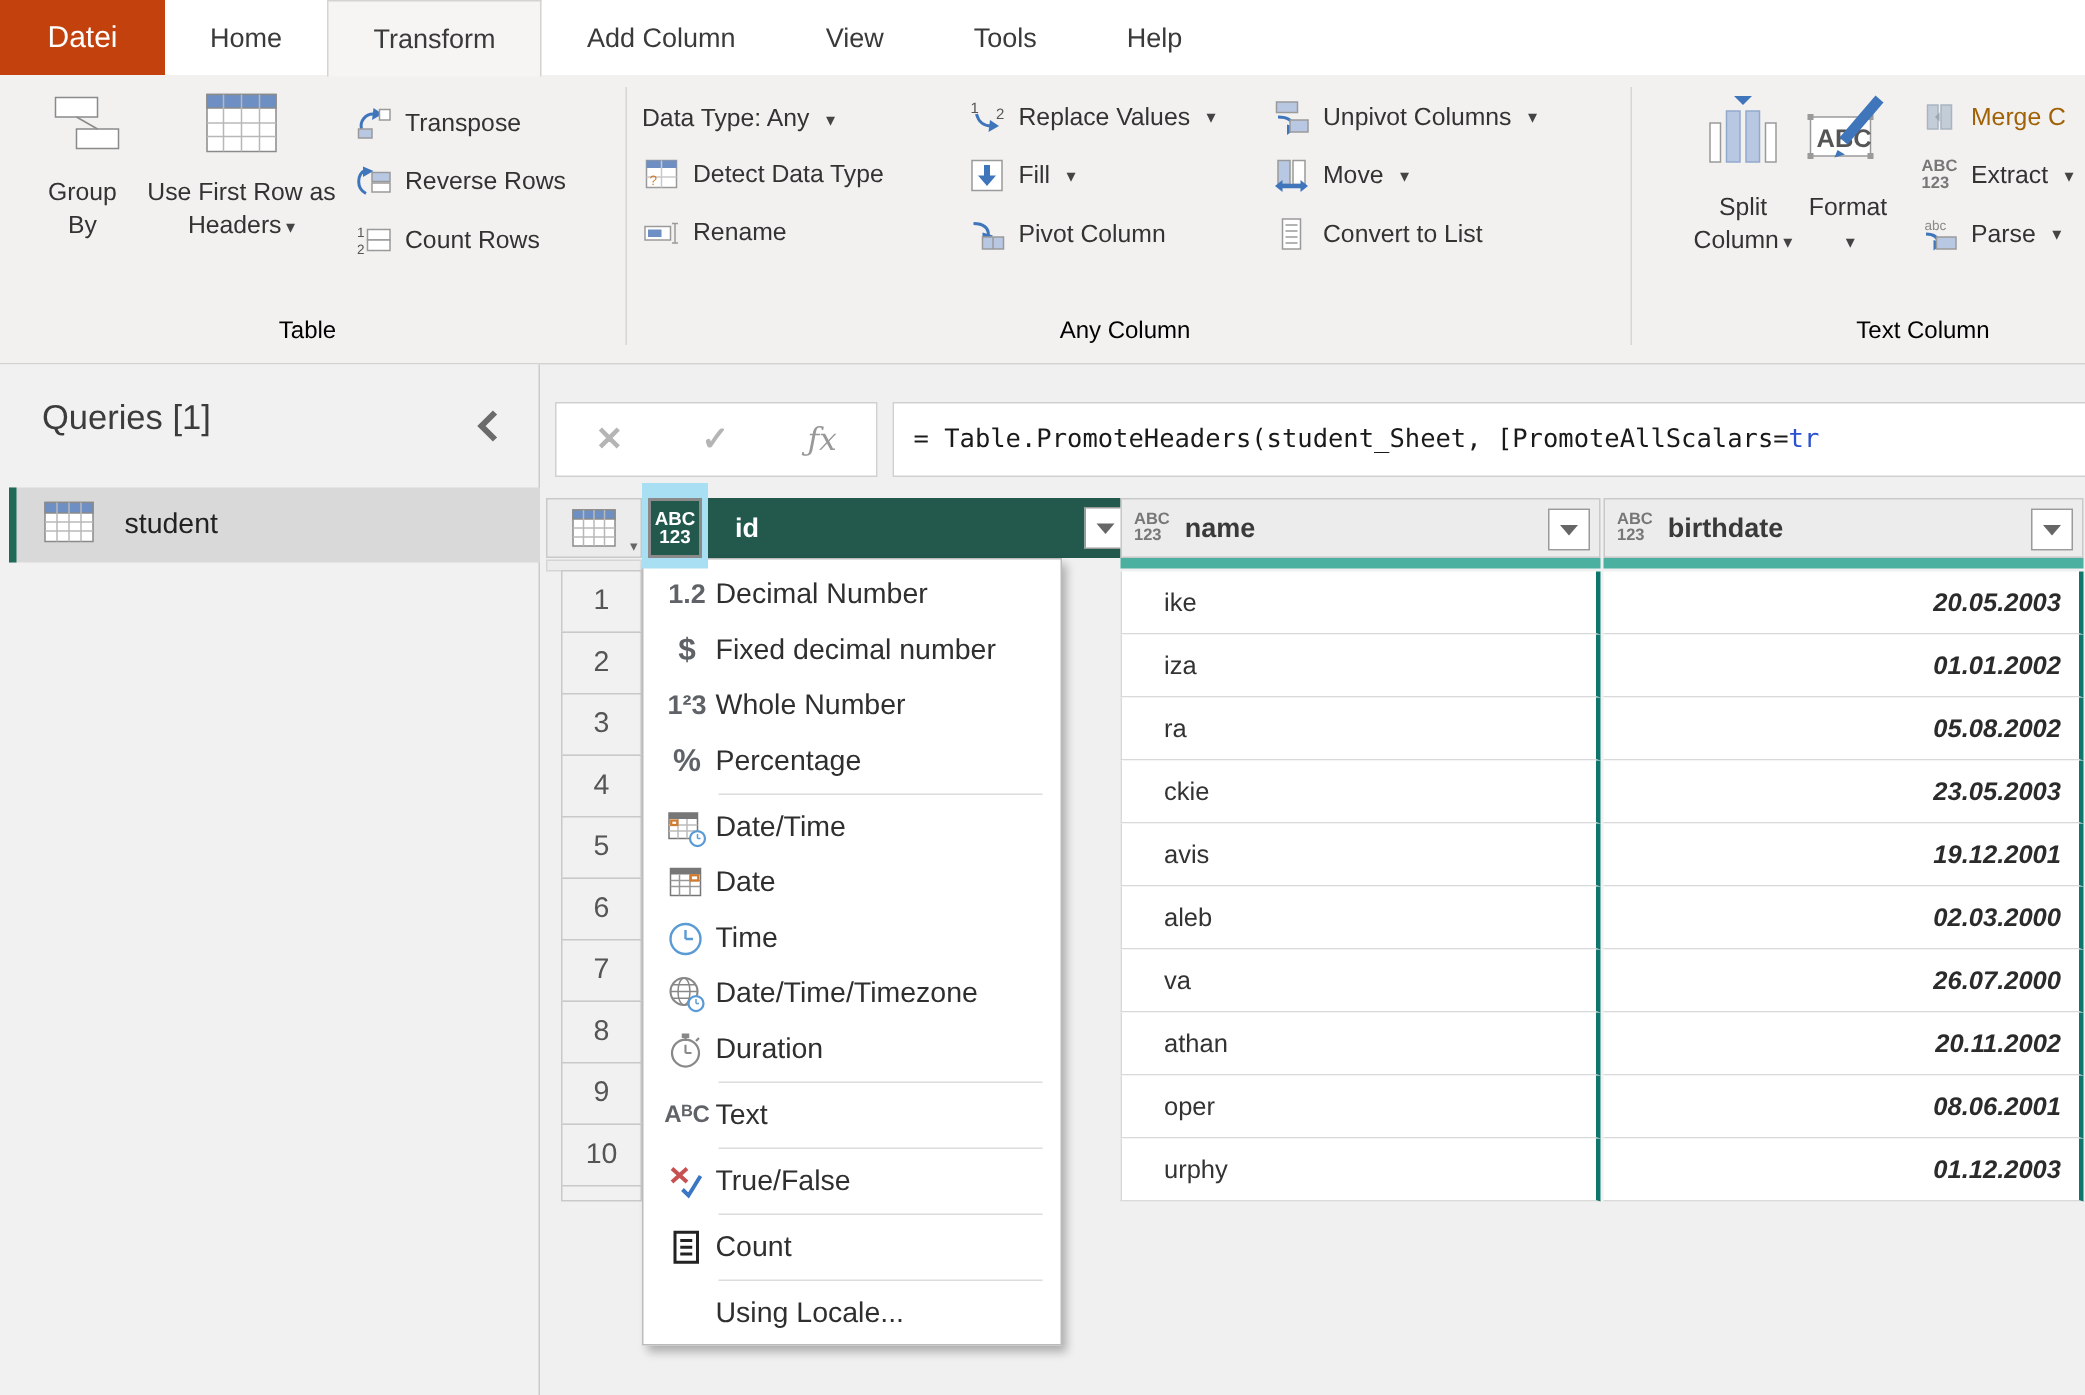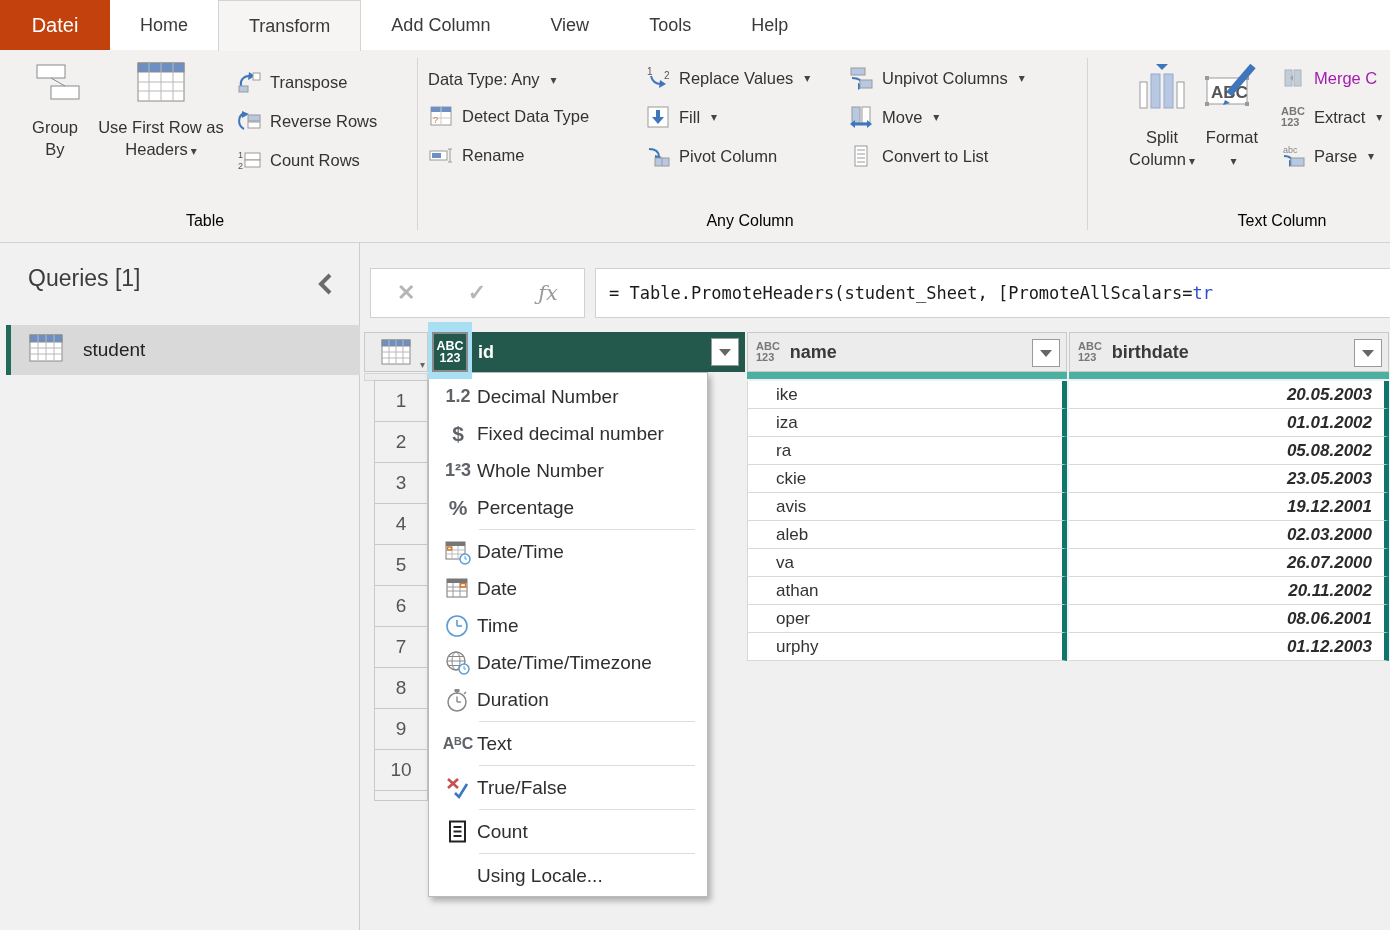--- a/index.html
+++ b/index.html
@@ -17,21 +17,21 @@
   
   .ribbon { position:absolute; left:0; top:50px; width:1390px; height:193px; background:#f2f1f0; border-bottom:1px solid #d5d3d1; }
   .rib-sep { position:absolute; top:8px; width:1px; height:172px; background:#d8d6d4; }
   .grp-label { position:absolute; top:162px; font-size:16px; color:#000000; text-align:center; }
   .bigbtn { position:absolute; top:10px; display:flex; flex-direction:column; align-items:center; text-align:center; }
   .bigbtn .blabel { font-size:16.5px; color:#333; line-height:1.35; margin-top:8px; }
   .smallcol { position:absolute; display:flex; flex-direction:column; gap:15px; }
   .smallbtn { display:flex; align-items:center; gap:8px; font-size:16.5px; color:#333; white-space:nowrap; }
   .smallbtn .ic { width:26px; height:24px; display:flex; align-items:center; justify-content:center; flex:0 0 26px; }
   .caret { font-size:12px; color:#444; margin-left:3px; }
-  .disabled-txt { color:#a21caf; }
+  .disabled-txt { color:#a16207; }
   .abc123 { display:flex; flex-direction:column; line-height:1; font-size:11px; color:#777; font-weight:bold; align-items:flex-start; }
   .abc123 span { display:block; }
 
   
   .qpanel { position:absolute; left:0; top:243px; width:360px; height:687px; background:#f1f1f1; border-right:1px solid #cccccc; }
   .qtitle { position:absolute; left:28px; top:22px; font-size:23px; color:#3c3c3c; }
   .qcollapse { position:absolute; right:26px; top:30px; cursor:pointer; }
   .qitem { position:absolute; left:6px; top:82px; width:354px; height:50px; background:#d9d9d9; display:flex; align-items:center; }
   .qitem .bar { width:5px; height:50px; background:#1f6b58; }
   .qitem .qlabel { font-size:19px; color:#222; margin-left:20px; }
@@ -46,33 +46,33 @@
             display:flex; align-items:center; padding-left:13px; overflow:hidden; white-space:nowrap;
             font-family:"DejaVu Sans Mono", monospace; font-size:17px; color:#1a1a1a; }
   .kw { color:#2b50d0; }
 
   
   .corner { position:absolute; left:364px; top:332px; width:64px; height:40px; background:#ececec; border:1px solid #c9c9c9;
             display:flex; align-items:center; justify-content:center; }
   .corner-stub { position:absolute; left:364px; top:373px; width:64px; height:8px; background:#ececec; border:1px solid #d5d5d5; }
   .hdr { position:absolute; top:332px; height:40px; display:flex; align-items:center; }
   .hdr.plain { background:#ececec; border:1px solid #c9c9c9; }
-  .hdr.sel { background:#22594c; }
+  .hdr.sel { background:#22594c;margin-left:12px; }
   .hdr .hname { font-size:18px; font-weight:bold; color:#3a3a3a; margin-left:10px; }
   .hdr.sel .hname { color:#fff; margin-left:50px; }
   .filterbtn { position:absolute; right:6px; top:6px; width:28px; height:28px; background:#fff; border:1px solid #9a9a9a;
                display:flex; align-items:center; justify-content:center; }
   .tri-down { width:0; height:0; border-left:6px solid transparent; border-right:6px solid transparent; border-top:7px solid #666; }
   .qualitybar { position:absolute; top:372px; height:7px; background:#4bb0a0; }
   .gutter { position:absolute; left:374px; top:381px; width:54px; }
   .gcell { width:54px; height:42px; background:#f1f1f1; border:1px solid #c9c9c9; margin-top:-1px;
            display:flex; align-items:center; justify-content:center; font-size:19px; color:#555; }
   .gstub { width:54px; height:11px; background:#f1f1f1; border:1px solid #c9c9c9; margin-top:-1px; }
   .dcol { position:absolute; top:381px; }
-  .dcell { background:#fff; height:28px; border-right:5px solid #0f766e; border-bottom:1px solid #d9d9d9; display:flex; align-items:center; }
+  .dcell { background:#fff; height:42px; border-right:3px solid #0f766e; border-bottom:1px solid #d9d9d9; display:flex; align-items:center; }
   .dcell.namec { border-left:1px solid #d8d8d8; padding-left:28px; font-size:17px; color:#333; }
   .dcell.datec { justify-content:flex-end; padding-right:12px; font-size:17px; font-style:italic; font-weight:600; color:#2b2b2b; }
 
   
   .typemenu { position:absolute; left:428px; top:372px; width:280px; height:525px; background:#fff; border:1px solid #bbb;
               box-shadow:3px 4px 6px rgba(0,0,0,0.28); z-index:20; padding-top:5px; }
   .mitem { height:37px; display:flex; align-items:center; cursor:pointer; }
   .micon { width:48px; padding-left:10px; display:flex; align-items:center; justify-content:center; flex:0 0 48px; }
   .mlabel { font-size:19px; color:#2f2f2f;text-align:right; }
   .msep { height:1px; background:#dcdcdc; margin:3px 12px 3px 50px; }

